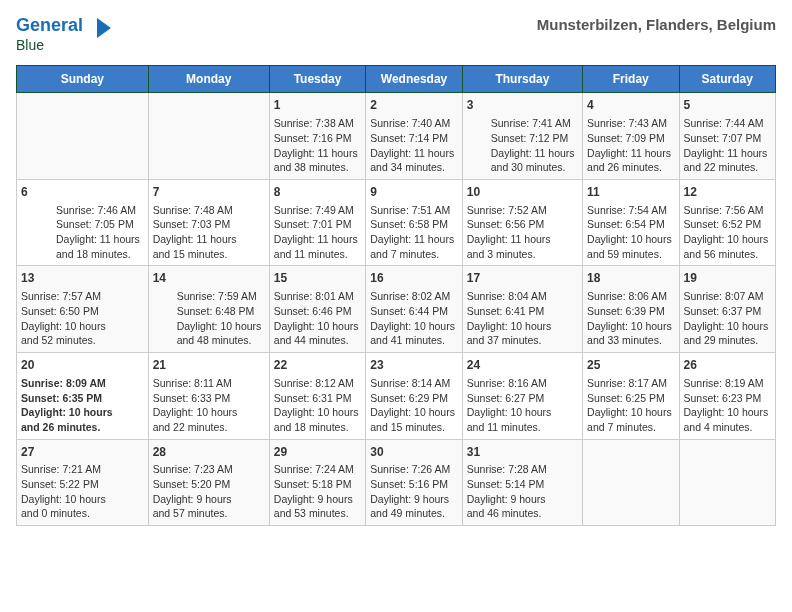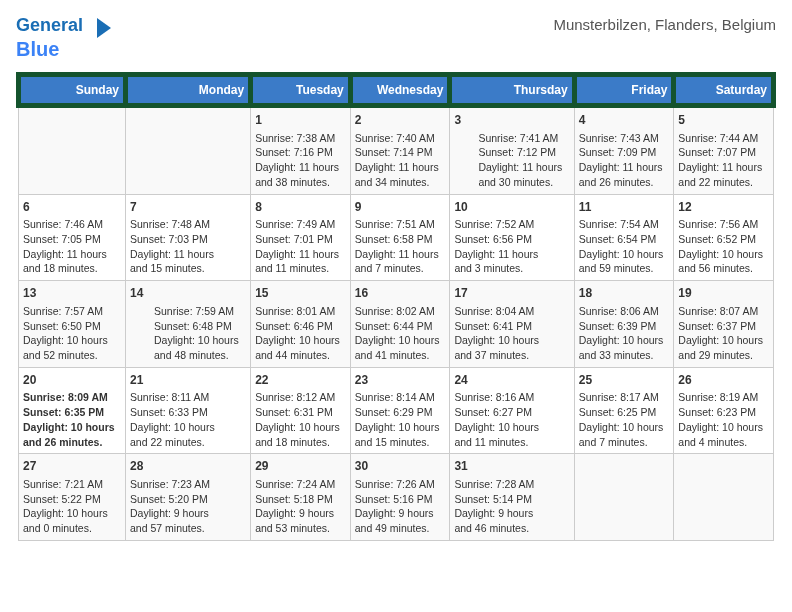--- a/index.html
+++ b/index.html
@@ -41,38 +41,38 @@
     .title-block {
       text-align: right;
     }
     .title-block h1 {
       font-size: 32px;
       font-weight: bold;
       color: #333;
     }
     .title-block h2 {
       font-size: 15px;
-      font-weight: normal;
+      font-weight: bold;
       color: #555;
     }
     table {
       width: 100%;
       border-collapse: collapse;
       font-size: 11px;
     }
     thead tr {
       background-color: #3b7bc8;
       color: #fff;
     }
     thead th {
       padding: 6px 4px;
-      text-align: right;
+      text-align: center;
       font-size: 12px;
       font-weight: bold;
-      border: 5px solid #14532d;
+      border: 1px solid #14532d;
     }
     tbody tr {
       vertical-align: top;
     }
     tbody td {
       border: 1px solid #ccc;
       padding: 4px;
       height: 80px;
       vertical-align: top;
       background: #fff;
@@ -96,21 +96,21 @@
 </head>
 <body>
 
 <div class="header">
   <div class="logo">
     <div style="line-height:1.1">
       <div style="display:flex;align-items:flex-start;gap:14px">
         <span class="logo-text"><span>General</span></span>
         <div class="logo-arrow"></div>
       </div>
-      <div class="logo-text" style="color:#3b82f6;font-size:20px;font-weight:bold;">Blue</div>
+      <div class="logo-text" style="color:#14532d;font-size:14px;font-weight:normal;">Blue</div>
     </div>
   </div>
   <div class="title-block">
     <h2>Munsterbilzen, Flanders, Belgium</h2>
   </div>
 </div>
 
 <table>
   <thead>
     <tr id="header-row">
@@ -159,21 +159,21 @@
           <span class="day-num">5</span>
           <div class="day-info" style="white-space: pre-line;">Sunrise: 7:44 AM
 Sunset: 7:07 PM
 Daylight: 11 hours
 and 22 minutes.</div>
         </td>
       </tr>
       <tr>
         <td>
           <span class="day-num">6</span>
-          <div class="day-info" style="white-space: pre-line;">Sunrise: 7:46 AM
+          <div class="day-info" style="white-space: pre-line; margin-left: 35px;">Sunrise: 7:46 AM
 Sunset: 7:05 PM
 Daylight: 11 hours
 and 18 minutes.</div>
         </td>
         <td>
           <span class="day-num">7</span>
           <div class="day-info" style="white-space: pre-line;">Sunrise: 7:48 AM
 Sunset: 7:03 PM
 Daylight: 11 hours
 and 15 minutes.</div>

